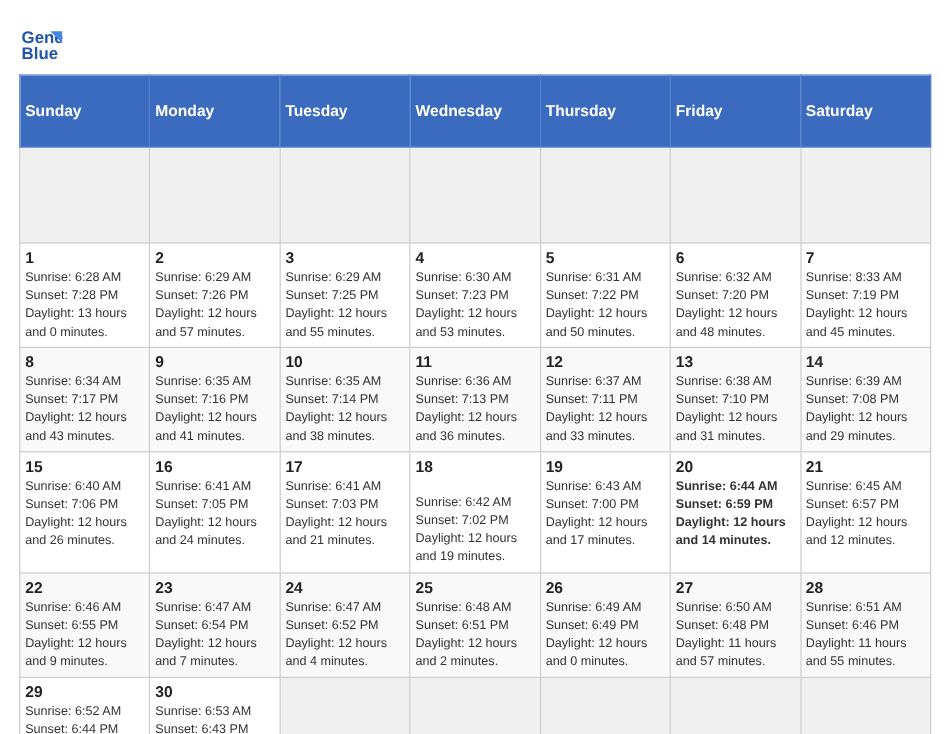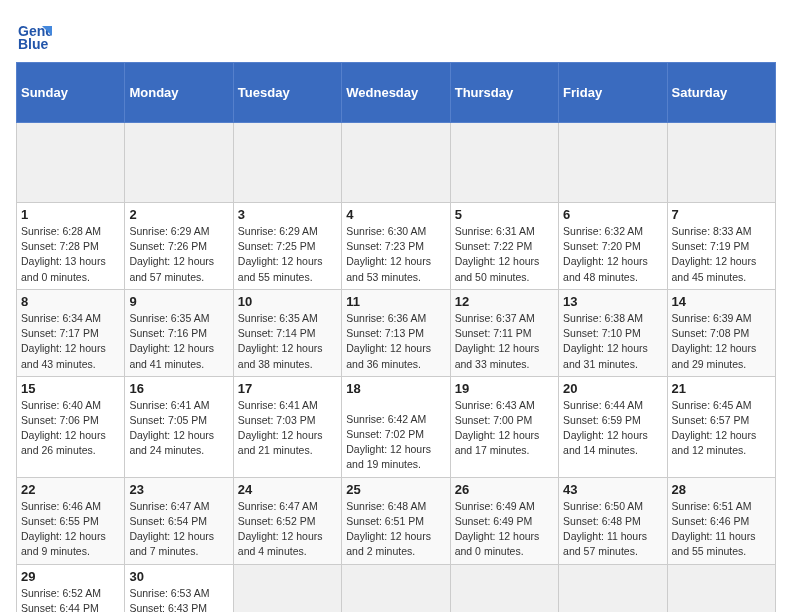--- a/index.html
+++ b/index.html
@@ -246,21 +246,21 @@
         </td>
         <td>
           <span class="day-num">19</span>
           <div class="day-info" style="white-space: pre-line;">Sunrise: 6:43 AM
 Sunset: 7:00 PM
 Daylight: 12 hours
 and 17 minutes.</div>
         </td>
         <td>
           <span class="day-num">20</span>
-          <div class="day-info" style="white-space: pre-line;">Sunrise: 6:44 AM
+          <div class="day-info" style="white-space: pre-line; font-weight: bold;">Sunrise: 6:44 AM
 Sunset: 6:59 PM
 Daylight: 12 hours
 and 14 minutes.</div>
         </td>
         <td>
           <span class="day-num">21</span>
           <div class="day-info" style="white-space: pre-line;">Sunrise: 6:45 AM
 Sunset: 6:57 PM
 Daylight: 12 hours
 and 12 minutes.</div>
@@ -296,21 +296,21 @@
 and 2 minutes.</div>
         </td>
         <td>
           <span class="day-num">26</span>
           <div class="day-info" style="white-space: pre-line;">Sunrise: 6:49 AM
 Sunset: 6:49 PM
 Daylight: 12 hours
 and 0 minutes.</div>
         </td>
         <td>
-          <span class="day-num">43</span>
+          <span class="day-num">27</span>
           <div class="day-info" style="white-space: pre-line;">Sunrise: 6:50 AM
 Sunset: 6:48 PM
 Daylight: 11 hours
 and 57 minutes.</div>
         </td>
         <td>
           <span class="day-num">28</span>
           <div class="day-info" style="white-space: pre-line;">Sunrise: 6:51 AM
 Sunset: 6:46 PM
 Daylight: 11 hours

